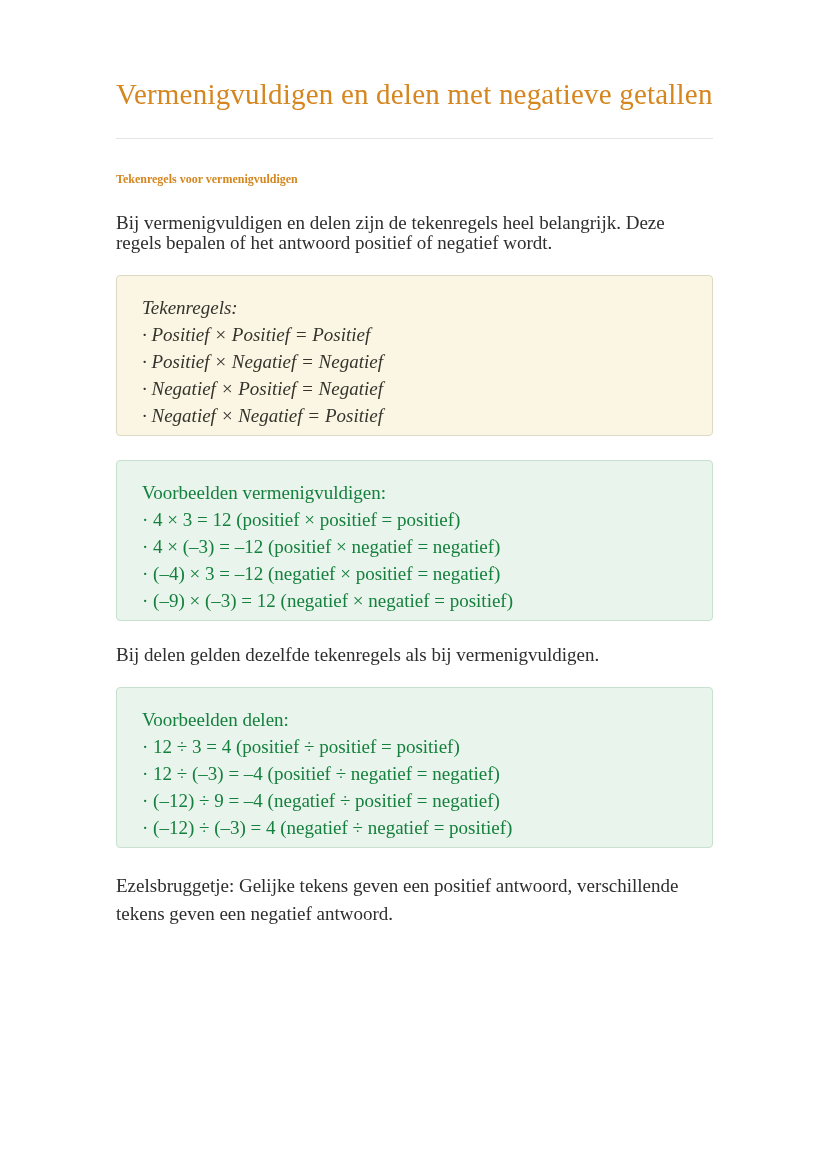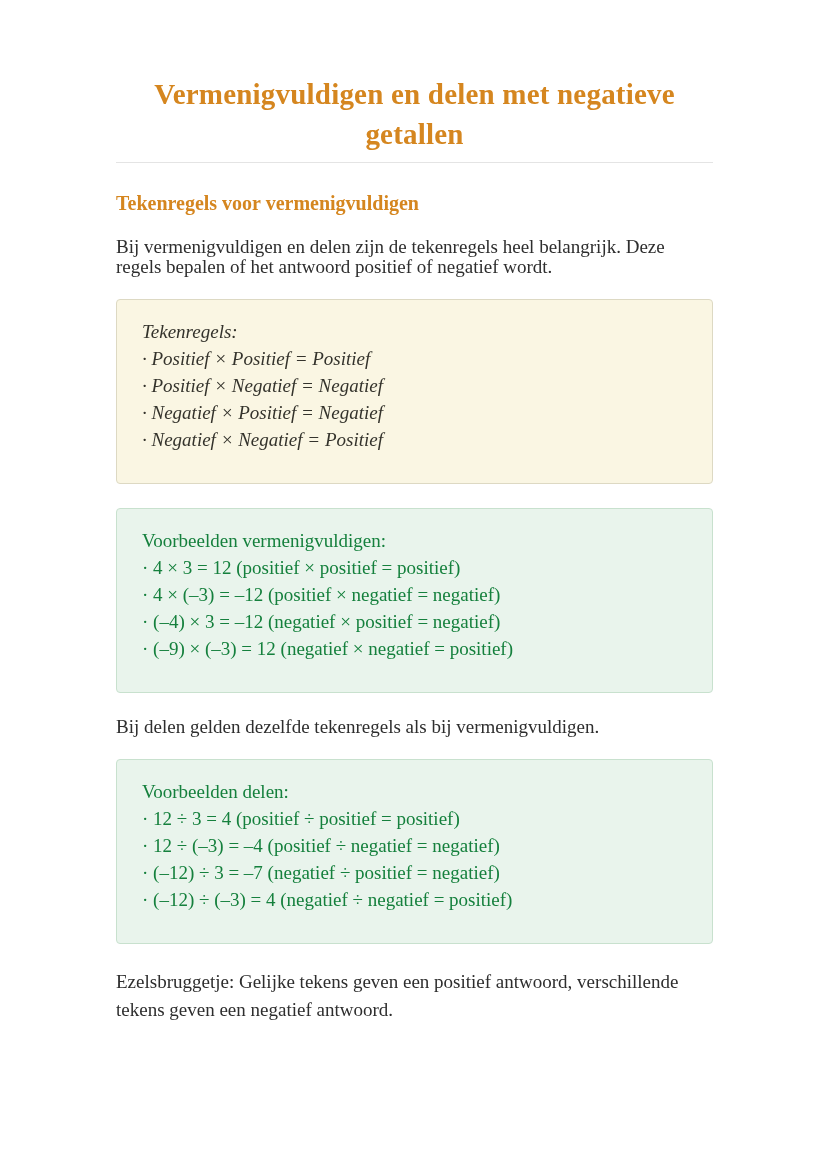--- a/index.html
+++ b/index.html
@@ -14,49 +14,48 @@
     font-family: "Liberation Serif", "DejaVu Serif", serif;
     color: var(--text, #2e2e2e);
     overflow: hidden;
   }
   .page {
     width: 597px;
     padding-top: 74px;
     margin-left: 116px;
   }
   h1.doc-title {
-    margin: 0 0 8px 0;
+    margin: 0 0 24px 0;
     font-size: 29px;
     line-height: 40px;
-    font-weight: 700;
+    font-weight: 400;
     color: var(--accent, #d5861f);
     letter-spacing: 0.2px;
-    text-align: center;
   }
   hr.divider {
     border: none;
     border-top: 1px solid var(--divider, #e4e4e4);
     margin: 0 0 29px 0;
   }
   h2.section-heading {
     margin: 12px 0 23px 0;
-    font-size: 20px;
+    font-size: 12px;
     line-height: 22px;
     font-weight: 700;
     color: var(--accent, #d5861f);
   }
   p.body-text {
     margin: 0 0 22px 0;
     font-size: 19px;
     line-height: 20px;
     color: var(--text, #2e2e2e);
   }
   .box {
     border-radius: 4px;
-    padding: 18px 25px 30px 25px;
+    padding: 18px 25px 6px 25px;
     margin: 0 0 24px 0;
     font-size: 19px;
     line-height: 27px;
   }
   .box-rules {
     background: var(--rules-box-bg, #faf6e3);
     border: 1px solid var(--rules-box-border, #ddd9c3);
     font-style: italic;
     color: #34332c;
   }
@@ -106,20 +105,20 @@
     </div>
   </section>
 
   <section>
     <p class="body-text">Bij delen gelden dezelfde tekenregels als bij vermenigvuldigen.</p>
 
     <div class="box box-examples">
       <span class="box-title">Voorbeelden delen:</span>
       <span class="box-line">· 12 ÷ 3 = 4 (positief ÷ positief = positief)</span>
       <span class="box-line">· 12 ÷ (–3) = –4 (positief ÷ negatief = negatief)</span>
-      <span class="box-line">· (–12) ÷ 3 = –7 (negatief ÷ positief = negatief)</span>
+      <span class="box-line">· (–12) ÷ 9 = –4 (negatief ÷ positief = negatief)</span>
       <span class="box-line">· (–12) ÷ (–3) = 4 (negatief ÷ negatief = positief)</span>
     </div>
   </section>
 
   <p class="mnemonic">Ezelsbruggetje: Gelijke tekens geven een positief antwoord, verschillende tekens geven een negatief antwoord.</p>
 
 </div>
 
 </body></html>

